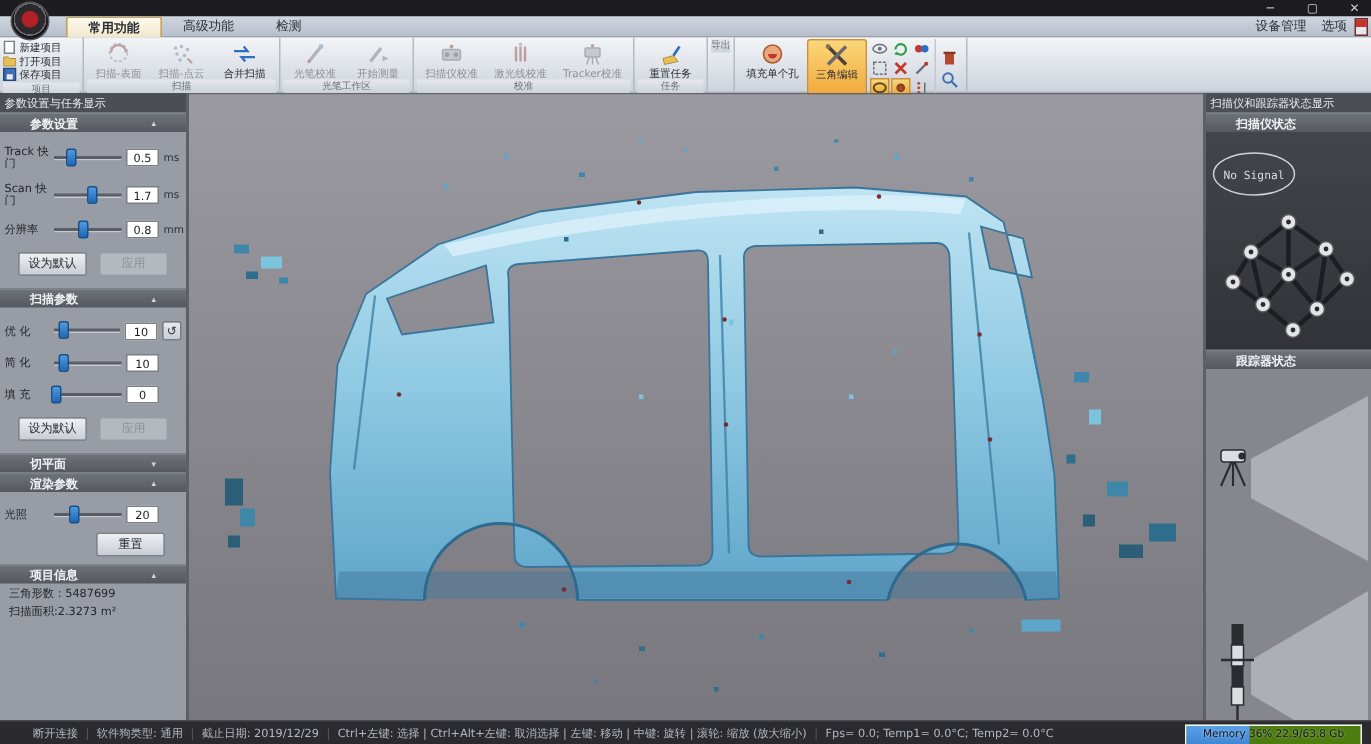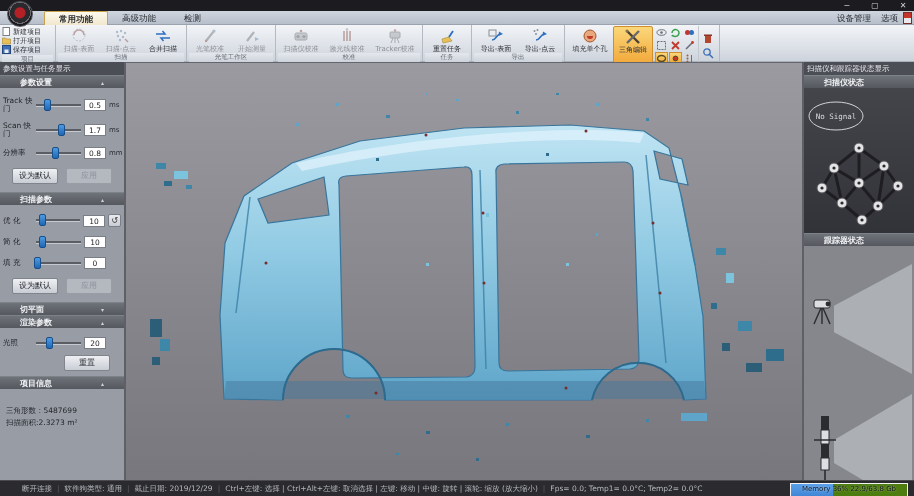--- a/index.html
+++ b/index.html
@@ -242,42 +242,20 @@
               <path d="M4 12 l7 -2 3 4 -9 2 z" fill="#e8c05a" stroke="#a8862c" stroke-width="0.6"></path>
               <path d="M11 10 L15 4" stroke="#2e6fc2" stroke-width="1.8"></path>
             </svg>
           <span class="cap">重置任务</span>
         </div>
       </div>
       <div class="rglabel">任务</div>
     </div>
 
     <div class="rgroup">
-      <div class="rbtns">
-        <div class="rbtn" style="width:44px">
-          <svg width="18" height="18">
-              <rect x="2" y="3" width="7" height="6" fill="none" stroke="#8a8f97"></rect>
-              <path d="M5 13 C9 13 9 8 13 7" fill="none" stroke="#2e6fc2" stroke-width="1.6"></path>
-              <path d="M12 4.5 l4 2.5 -4.5 2 z" fill="#2e6fc2"></path>
-            </svg>
-          <span class="cap">导出-表面</span>
-        </div>
-        <div class="rbtn" style="width:44px">
-          <svg width="18" height="18">
-              <g fill="#8a8f97">
-                <circle cx="3.5" cy="4" r="1"></circle>
-                <circle cx="6.5" cy="3" r="1"></circle>
-                <circle cx="5" cy="7" r="1"></circle>
-              </g>
-              <path d="M5 13 C9 13 9 8 13 7" fill="none" stroke="#2e6fc2" stroke-width="1.6"></path>
-              <path d="M12 4.5 l4 2.5 -4.5 2 z" fill="#2e6fc2"></path>
-            </svg>
-          <span class="cap">导出-点云</span>
-        </div>
-      </div>
       <div class="rglabel">导出</div>
     </div>
 
     <div class="rgroup">
       <div class="rbtns">
         <div class="rbtn" style="width:46px">
           <svg width="18" height="18">
               <circle cx="9" cy="9" r="6" fill="#e8a87c" stroke="#a85a30"></circle>
               <path d="M6 9 a3 3 0 0 0 6 0" fill="#c0392b"></path>
             </svg>
@@ -457,21 +435,21 @@
         <div class="sunit"></div>
       </div>
       <div class="btnrow" style="justify-content:flex-end; padding-right:14px; margin:6px 0 5px 0">
         <div class="pbtn">重置</div>
       </div>
 
       <div class="shdr">
         <span>项目信息</span>
           <span class="arr">▴</span>
       </div>
-      <div class="inforow" style="margin-top:15px">
+      <div class="inforow" style="margin-top:0">
         <span>三角形数：</span><span>5487699</span>
       </div>
       <div class="inforow">
         <span>扫描面积:</span><span>2.3273 m²</span>
       </div>
     </div>
 
     <div id="viewport">
       <svg width="676" height="418" viewBox="0 0 676 418">
         <defs>

